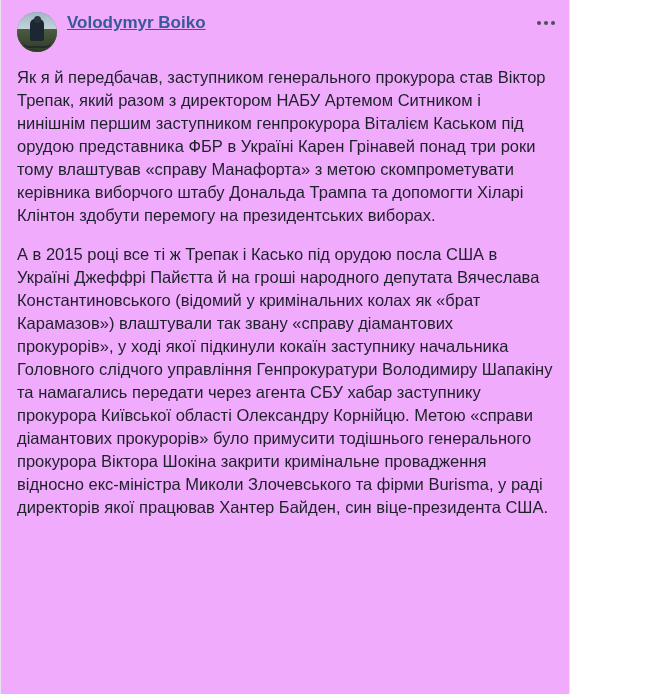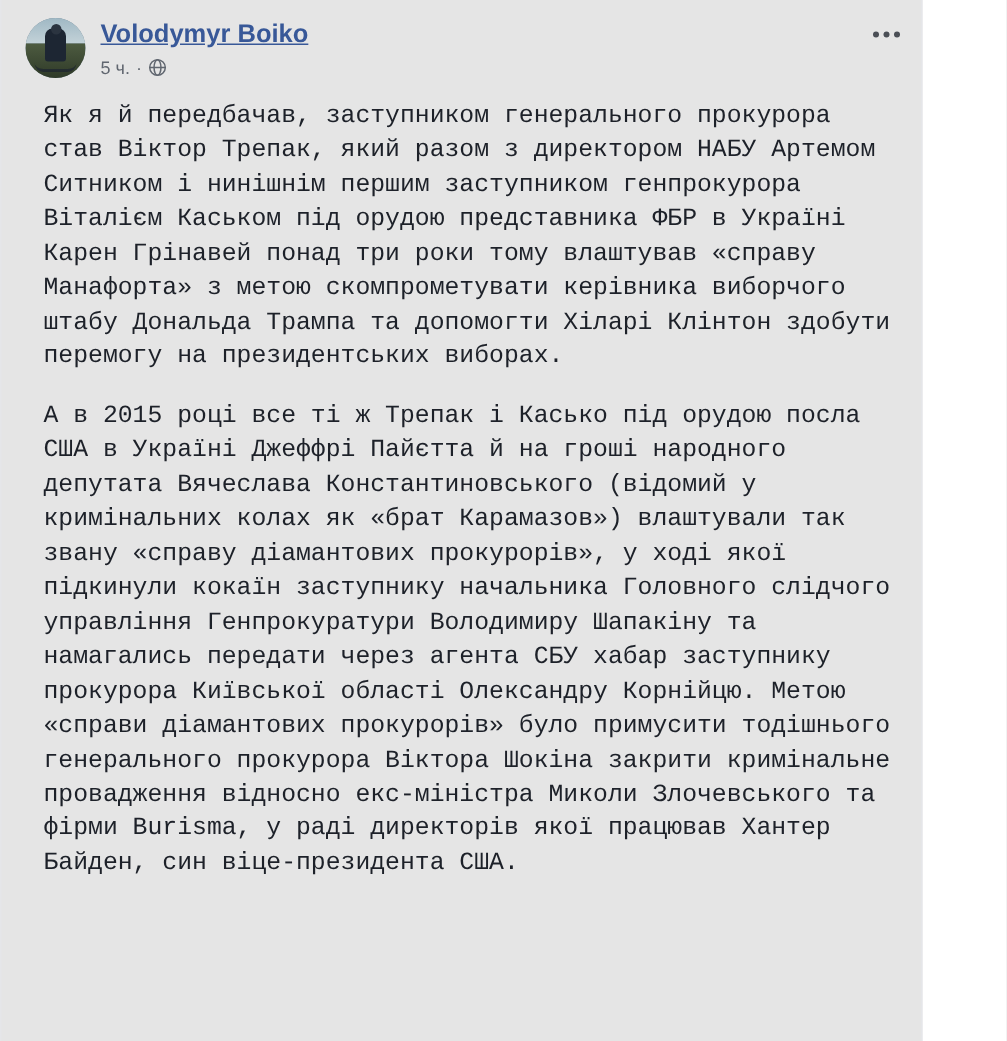--- a/index.html
+++ b/index.html
@@ -8,23 +8,23 @@
   }
   body {
     width: 671px;
     height: 694px;
     background: #ffffff;
     font-family: "Liberation Sans", sans-serif;
     color: #1c1e21;
     overflow: hidden;
   }
   .post {
-    width: 615px;
+    width: 570px;
     height: 694px;
-    background: #e5e5e5;
+    background: #f0abfc;
     box-sizing: border-box;
     border: 1px solid #e5e6e9;
     border-top: none;
     border-bottom: none;
   }
   .post-header {
     display: flex;
     align-items: flex-start;
     padding: 12px 16px 0 16px;
     position: relative;
@@ -137,22 +137,21 @@
     background: #4b4f56;
     margin-left: 3px;
   }
   .post-body {
     padding: 14px 16px 0 16px;
     font-size: 16.5px;
     line-height: 1.39;
     color: #1d2129;
   }
   .post-body p {
-    margin: 0 0 17px 12px;
-    font-family: Liberation Mono, monospace;
+    margin: 0 0 17px 0;
   }
   .post-body p:last-child {
     margin-bottom: 0;
   }
 </style>
 </head>
 <body>
 
 <div class="post">
 
@@ -161,31 +160,20 @@
     <div class="avatar">
       <div class="sky"></div>
       <div class="ground"></div>
       <div class="bike"></div>
       <div class="person"></div>
       <div class="head"></div>
     </div>
 
     <div class="header-text">
       <a class="author" href="#">Volodymyr Boiko</a>
-      <div class="meta">
-        <span class="time">5 ч.</span>
-        <span class="dot">·</span>
-        <span class="globe-icon">
-          <svg width="12" height="12" viewBox="0 0 12 12" aria-hidden="true">
-            <circle cx="6" cy="6" r="5.2" fill="none" stroke="#616770" stroke-width="1"></circle>
-            <ellipse cx="6" cy="6" rx="2.3" ry="5.2" fill="none" stroke="#616770" stroke-width="1"></ellipse>
-            <line x1="0.9" y1="6" x2="11.1" y2="6" stroke="#616770" stroke-width="1"></line>
-          </svg>
-        </span>
-      </div>
     </div>
 
     <div class="menu-button">
       <span></span>
       <span></span>
       <span></span>
     </div>
 
   </div>
 

